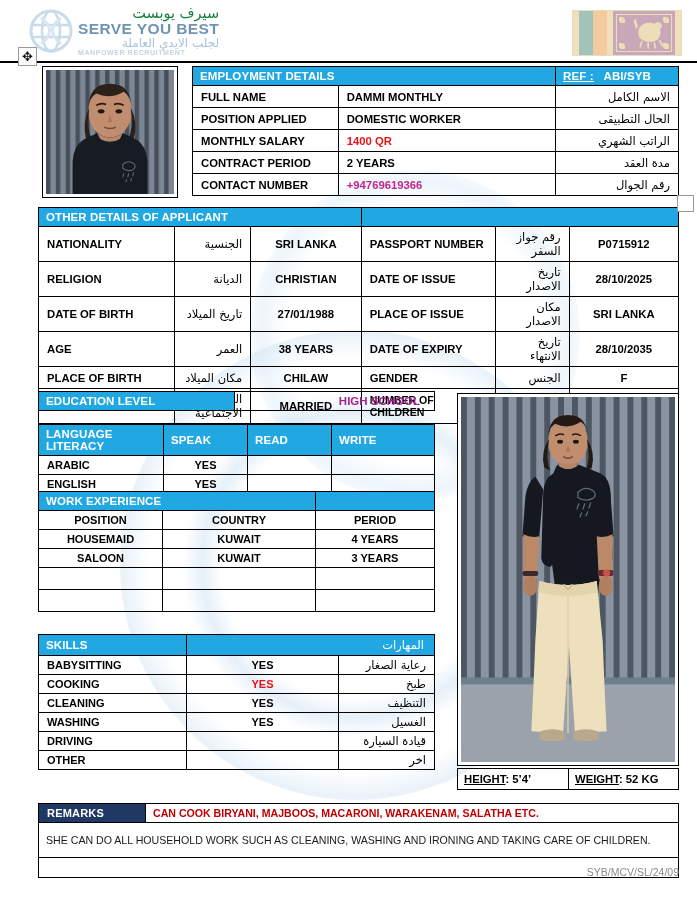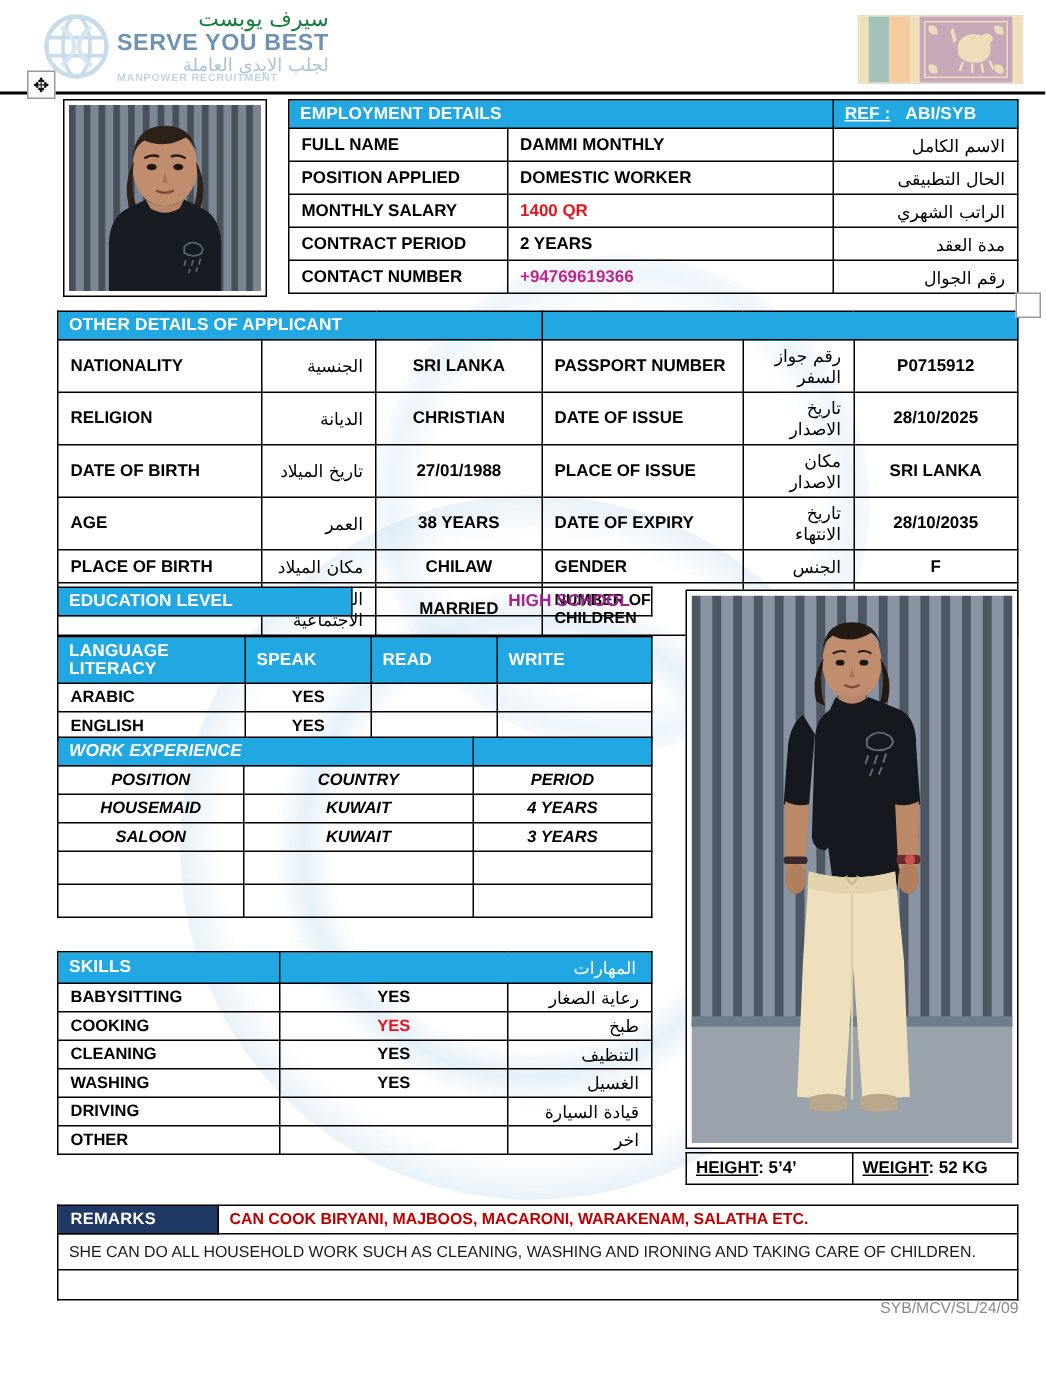--- a/index.html
+++ b/index.html
@@ -125,39 +125,39 @@
   #tbl-other .o6 { width: 122px; }
 
   #tbl-education { position: absolute; left: 38px; top: 391px; width: 397px; z-index: 3; }
   #tbl-education .e1 { width: 196px; }
 
   #tbl-language { position: absolute; left: 38px; top: 424px; width: 397px; z-index: 3; }
   #tbl-language .l1 { width: 125px; }
   #tbl-language .l2 { width: 84px; }
   #tbl-language .l3 { width: 84px; }
 
-  #tbl-work { position: absolute; left: 38px; top: 491px; width: 397px; z-index: 3; font-style: italic; }
+  #tbl-work { position: absolute; left: 38px; top: 491px; width: 397px; z-index: 3; }
   #tbl-work .w1 { width: 124px; }
   #tbl-work .w2 { width: 153px; }
 
   #tbl-skills { position: absolute; left: 38px; top: 634px; width: 397px; z-index: 3; }
   #tbl-skills .s1 { width: 148px; }
   #tbl-skills .s2 { width: 152px; }
 
   #tbl-hw { position: absolute; left: 457px; top: 768px; width: 222px; z-index: 3; }
   #tbl-hw td { padding: 3px 6px; height: 21px; font-size: 11.3px; font-weight: bold; }
   .ul { text-decoration: underline; }
 
   #tbl-remarks { position: absolute; left: 38px; top: 803px; width: 641px; z-index: 3; border-radius: 23px; }
   .hdr-navy {
     background: #1F3864; color: #ffffff; font-weight: bold;
     font-size: 11px; padding: 3px 8px; height: 18px; letter-spacing: .2px;
   }
   .remark-red { color: #C00000; font-weight: bold; font-size: 10.6px; padding: 3px 7px; }
-  .remark-line { font-size: 10.6px; padding: 3px 7px; height: 24px; color: #1a1a1a; }
+  .remark-line { font-size: 10.6px; padding: 3px 7px; height: 35px; color: #1a1a1a; }
 
   #footer-code {
     position: absolute; left: 0; top: 866px; width: 679px;
     text-align: right; font-size: 10.5px; color: #8a8a8a;
     font-family: "Liberation Sans", sans-serif; z-index: 3;
   }
 </style>
 </head>
 <body>
 

